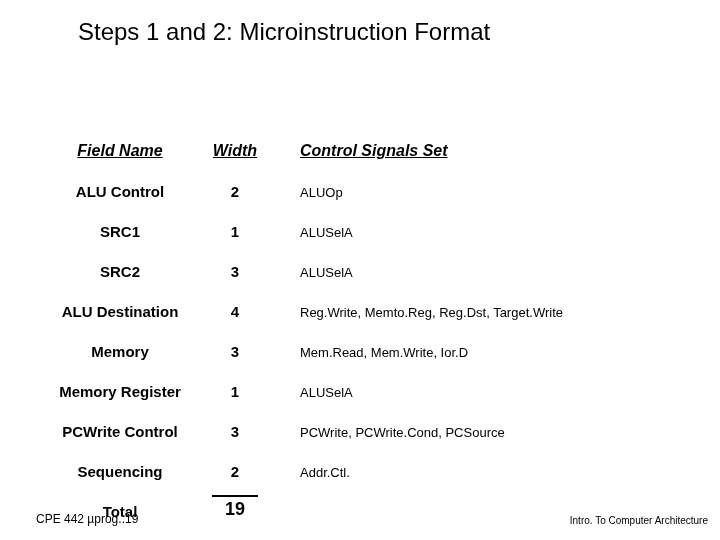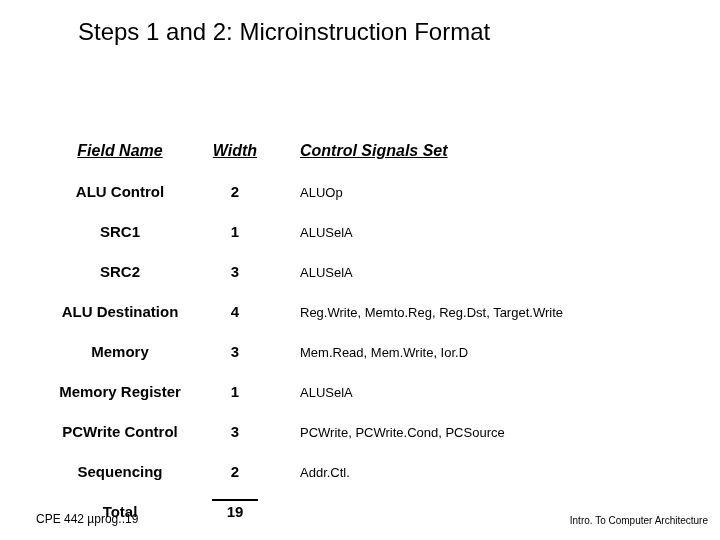--- a/index.html
+++ b/index.html
@@ -142,21 +142,21 @@
     <div class="row">
       <div class="col-field">Sequencing</div>
       <div class="col-width">2</div>
       <div class="col-signals">Addr.Ctl.</div>
     </div>
 
     <div class="row total-row">
       <div class="col-field">Total</div>
       <div class="col-width-wrap">
         <div class="total-line"></div>
-        <div style="font-size:15px;font-weight:bold;">19</div>
+        <div style="font-size:18px;font-weight:bold;">19</div>
       </div>
       <div class="col-signals"></div>
     </div>
 
   </div>
 
   <div class="footer-left">CPE 442  µprog..19</div>
   <div class="footer-right">Intro. To Computer Architecture</div>
 
 </div>

